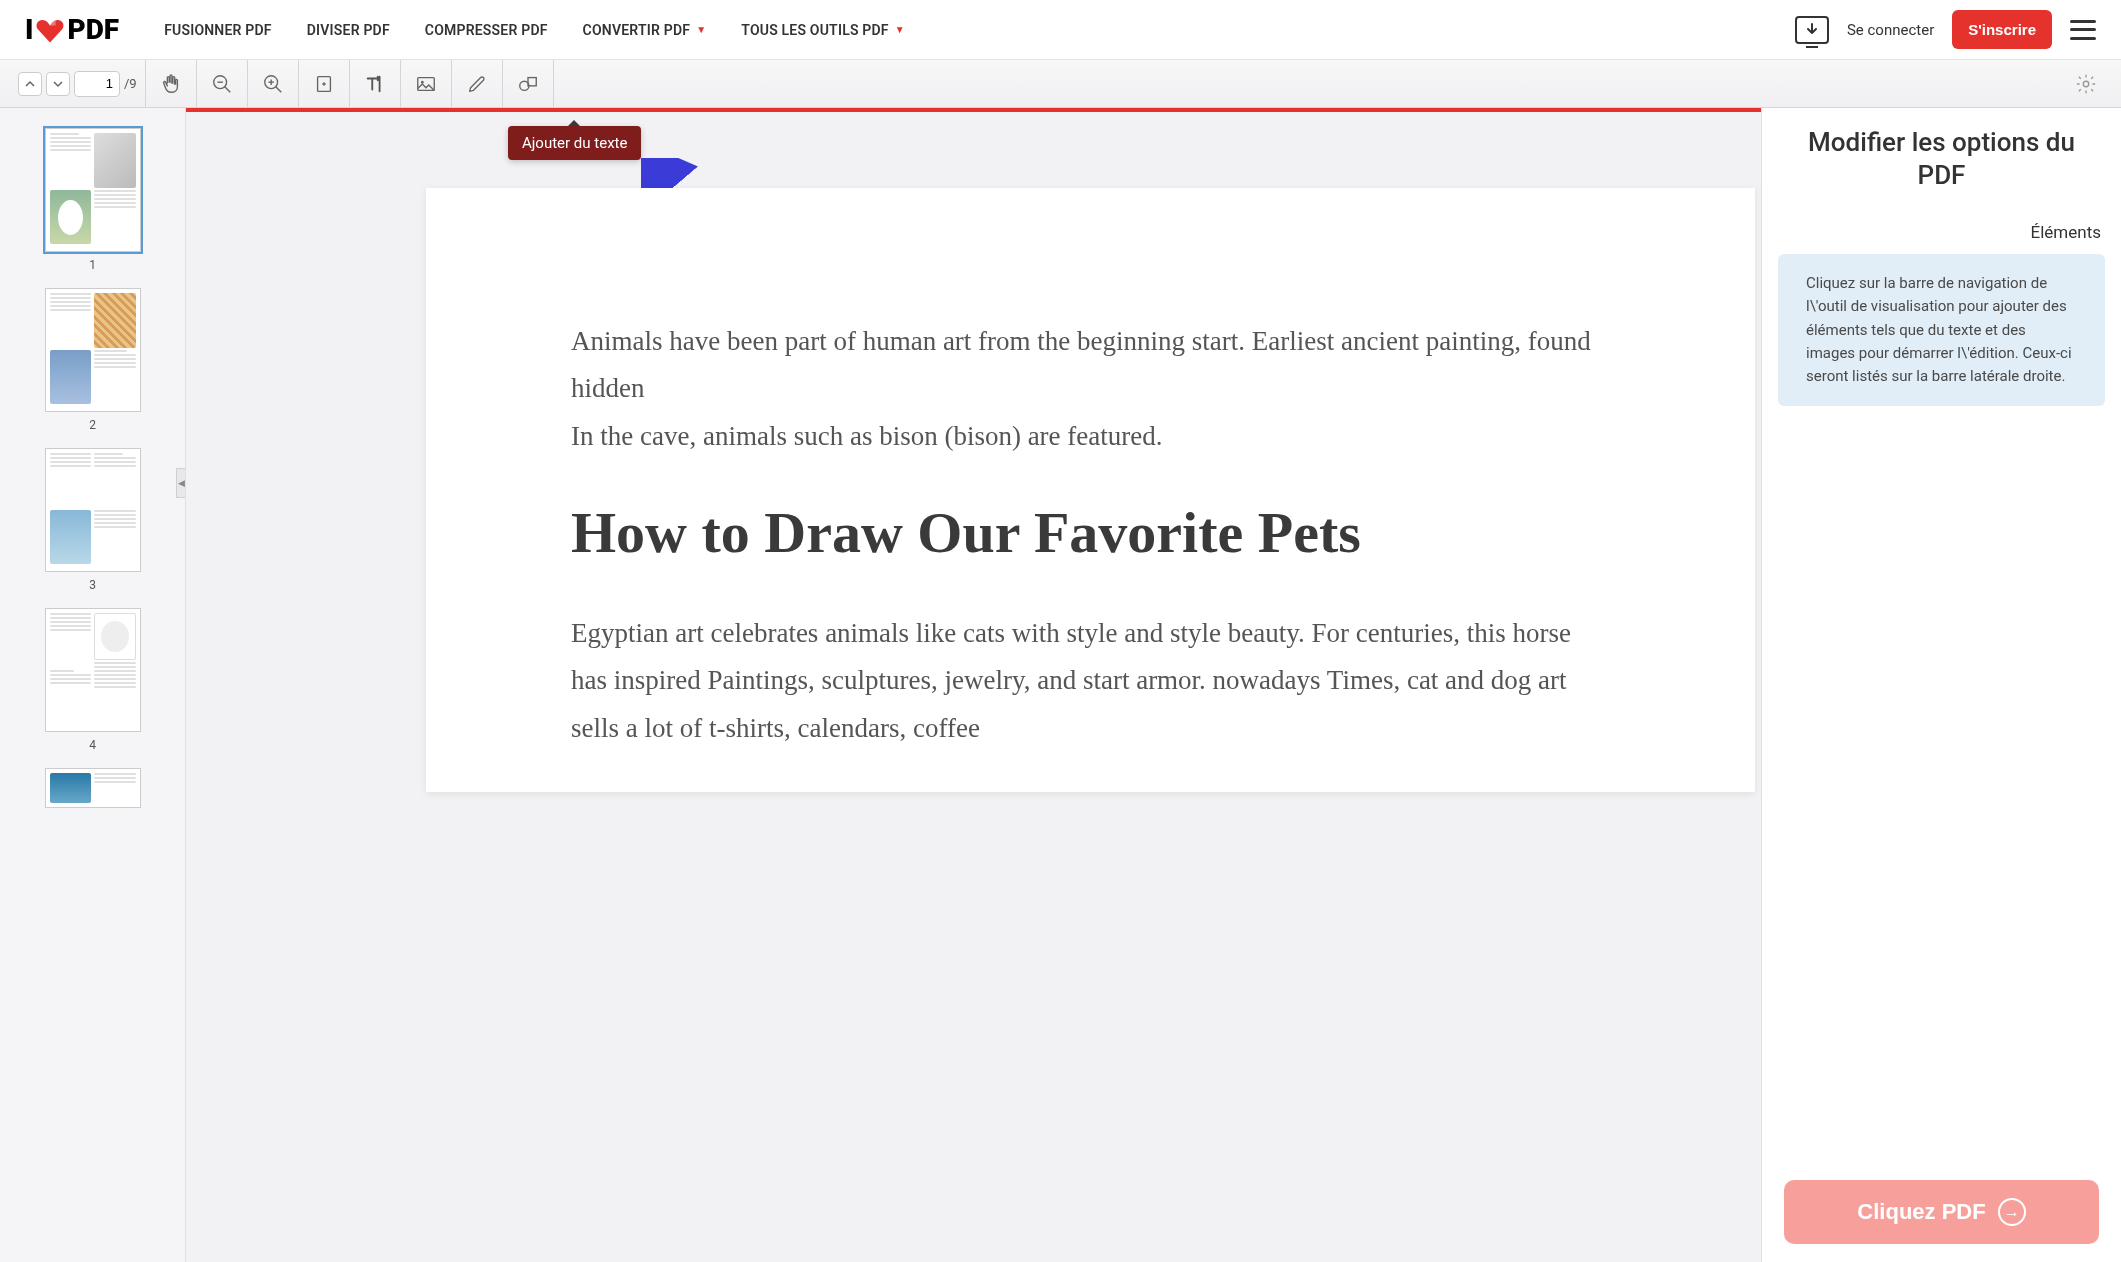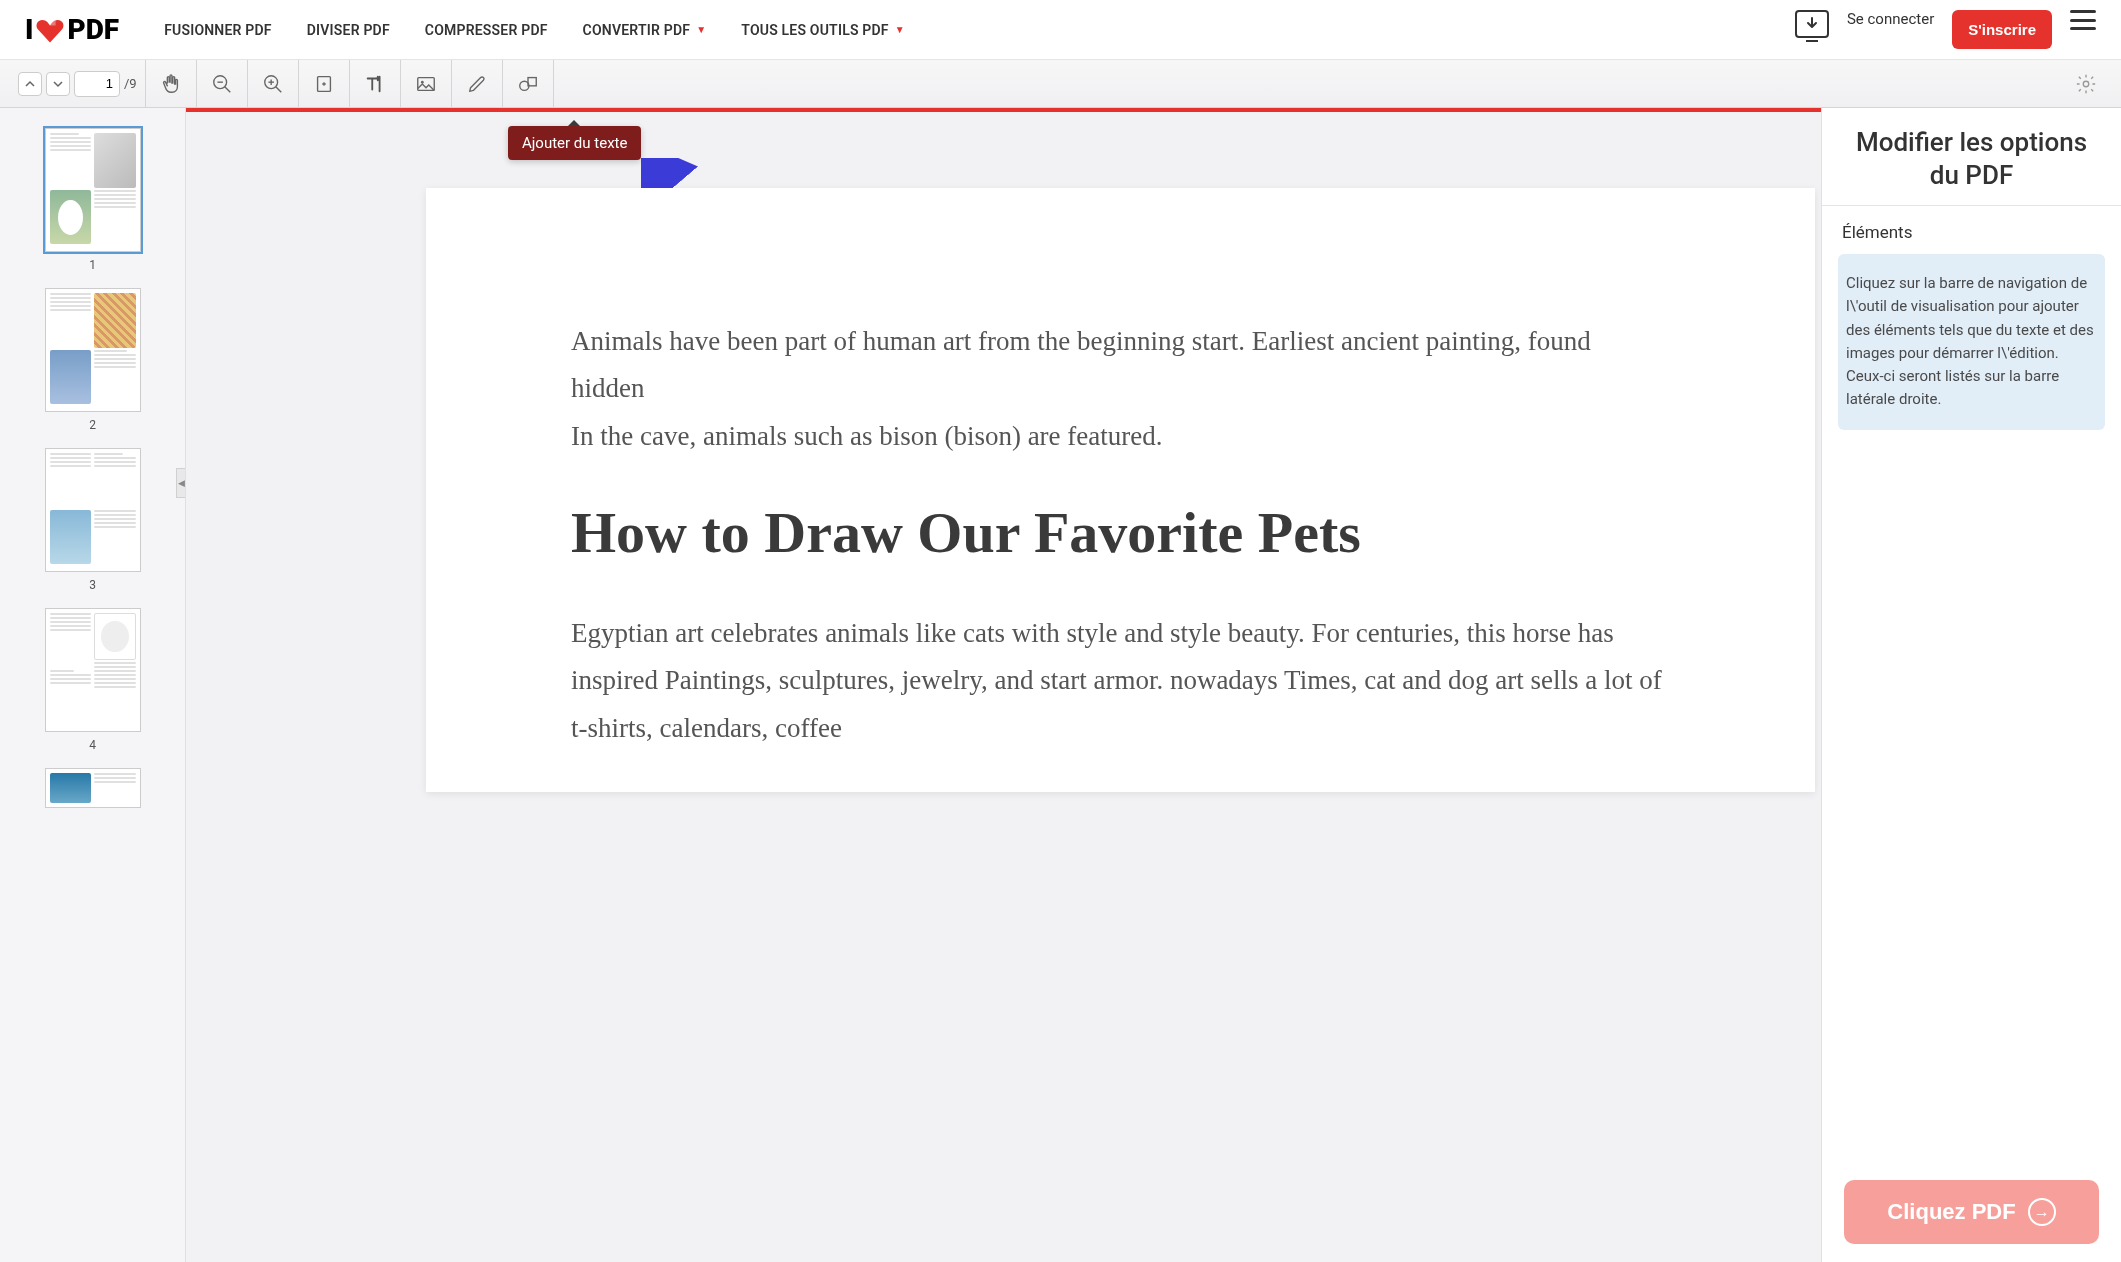--- a/index.html
+++ b/index.html
@@ -5,21 +5,21 @@
   * { box-sizing: border-box; margin: 0; padding: 0; }
   body { font-family: -apple-system, BlinkMacSystemFont, "Segoe UI", Roboto, sans-serif; background: #fff; overflow: hidden; }
   
   .topbar { height: 60px; border-bottom: 1px solid #e5e5e5; display: flex; align-items: center; padding: 0 25px; justify-content: space-between; }
   .topbar-left { display: flex; align-items: center; gap: 45px; }
   .logo { display: flex; align-items: center; font-weight: 900; font-size: 28px; letter-spacing: 0px; color: #000; }
   .logo .heart { width: 30px; height: 26px; display: inline-block; margin: 0 2px; position: relative; top: 1px;}
   .nav { display: flex; gap: 35px; align-items: center;}
   .nav-item { font-size: 14px; font-weight: 600; color: #333; letter-spacing: 0.2px; cursor: pointer; display:flex; align-items:center; gap:6px;}
   .nav-item .caret { font-size:10px; color:#e5322d; }
-  .topbar-right { display: flex; align-items: flex-start; gap: 18px; }
+  .topbar-right { display: flex; align-items: center; gap: 18px; }
   .download-icon-box { width: 34px; height: 28px; border: 2px solid #333; border-radius:4px; position:relative; display:flex; align-items:center; justify-content:center;}
   .download-icon-box:after{content:""; position:absolute; bottom:-6px; left:50%; transform:translateX(-50%); width:12px; height:2px; background:#333;}
   .signin { font-size: 15px; color: #333; cursor:pointer; }
   .signup { background:#e5322d; color:#fff; font-weight:600; font-size:15px; padding:11px 16px; border-radius:6px; cursor:pointer; border:none;}
   .burger { width:26px; height:20px; display:flex; flex-direction:column; justify-content:space-between; cursor:pointer;}
   .burger span { height:3px; background:#333; border-radius:2px;}
 
   .toolbar { height: 48px; background: linear-gradient(#f7f7f8,#f0f0f2); border-bottom:1px solid #d5d5d5; display:flex; align-items:center; padding:0 10px; justify-content:space-between;}
   .toolbar-left{display:flex;align-items:center;height:100%;}
   .tool-group{display:flex;align-items:center;height:100%;}
@@ -45,25 +45,25 @@
   .viewer{flex:1;background:#f2f1f3;position:relative;overflow:hidden;}
   .progress-bar{position:absolute;top:0;left:0;right:0;height:4px;}
   .progress-fill{height:100%;background:#e5322d;width:100%;}
   .tooltip{position:absolute;top:18px;left:322px;background:#7f1d1d;color:#fff;font-size:15px;padding:8px 14px;border-radius:4px;box-shadow:0 2px 6px rgba(0,0,0,0.2);}
   .tooltip:before{content:"";position:absolute;top:-6px;left:60px;border-left:6px solid transparent;border-right:6px solid transparent;border-bottom:6px solid #3a3a3a;}
   .arrow-annot{position:absolute;top:50px;left:455px;pointer-events:none;}
   .page{position:absolute;top:80px;left:240px;right:6px;background:#fff;box-shadow:0 2px 8px rgba(0,0,0,0.08);padding:130px 145px 40px;}
   .doc-p{font-size:27px;color:#555;line-height:1.75;font-family:Georgia,serif;}
   .doc-h{font-size:58px;font-weight:800;color:#3a3a3a;line-height:1.3;margin:35px 0 40px;font-family:Georgia,serif;}
 
-  .sidebar{width:300px;border-left:1px solid #e0e0e0;background:#fff;display:flex;flex-direction:column;position:relative;}
+  .sidebar{width:360px;border-left:1px solid #e0e0e0;background:#fff;display:flex;flex-direction:column;position:relative;align-items:flex-end;}
   .side-title{font-size:26px;font-weight:500;color:#333;text-align:center;padding:18px 20px 14px;line-height:1.25;}
   .side-divider{height:1px;background:#e5e5e5;}
   .side-section-head{font-size:17px;font-weight:400;color:#333;padding:16px 20px 12px;}
-  .hint-box{margin:0 16px;background:#e1edf7;border-radius:6px;padding:18px 8px;font-size:15px;color:#4a4a4a;line-height:1.55;}
+  .hint-box{margin:0 16px;background:#e1edf7;border-radius:6px;padding:18px 28px;font-size:15px;color:#4a4a4a;line-height:1.55;}
   .action-btn{position:absolute;bottom:18px;left:22px;right:22px;background:#f7a09b;color:#fff;font-size:22px;font-weight:600;border:none;border-radius:10px;padding:18px 0;display:flex;align-items:center;justify-content:center;gap:12px;cursor:pointer;}
   .action-btn .circ{width:28px;height:28px;border:2.5px solid #fff;border-radius:50%;display:flex;align-items:center;justify-content:center;}
   .action-btn .circ:after{content:"→";font-size:16px;line-height:1;}
 </style>
 </head>
 <body>
 
 <div class="topbar">
   <div class="topbar-left">
     <div class="logo">

